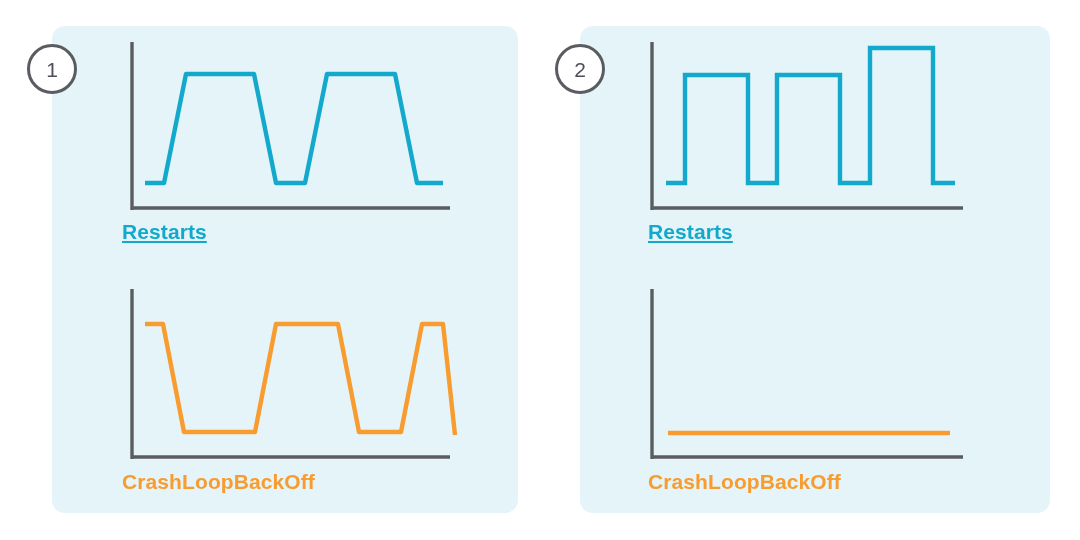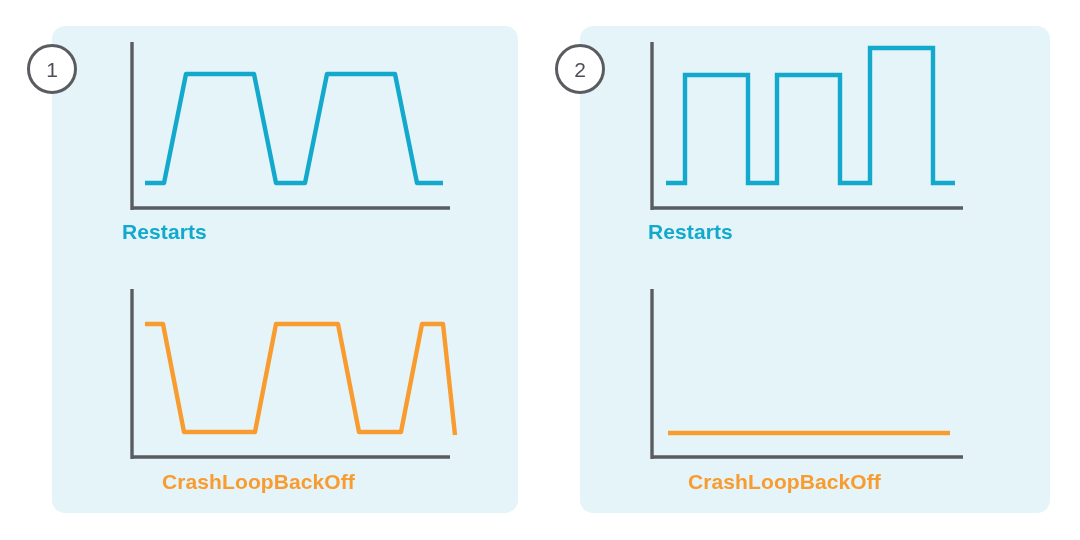--- a/index.html
+++ b/index.html
@@ -41,22 +41,22 @@
   .chart{position:absolute;}
   .chart svg{display:block;}
 
   .chart-label{
     position:absolute;
     font-size:21px;
     font-weight:bold;
     letter-spacing:0.1px;
     white-space:nowrap;
   }
-  .label-blue{color:#12a9cd;}
-  .label-orange{color:#f89c30;margin-left:40px;}
+  .label-blue{color:#12a9cd;text-decoration:underline;}
+  .label-orange{color:#f89c30;}
 
   
   #chart-1{left:118px;top:38px;}
   #label-1{left:122px;top:220px;}
   
   #chart-2{left:118px;top:285px;}
   #label-2{left:122px;top:470px;}
   
   #chart-3{left:643px;top:38px;}
   #label-3{left:648px;top:220px;}

